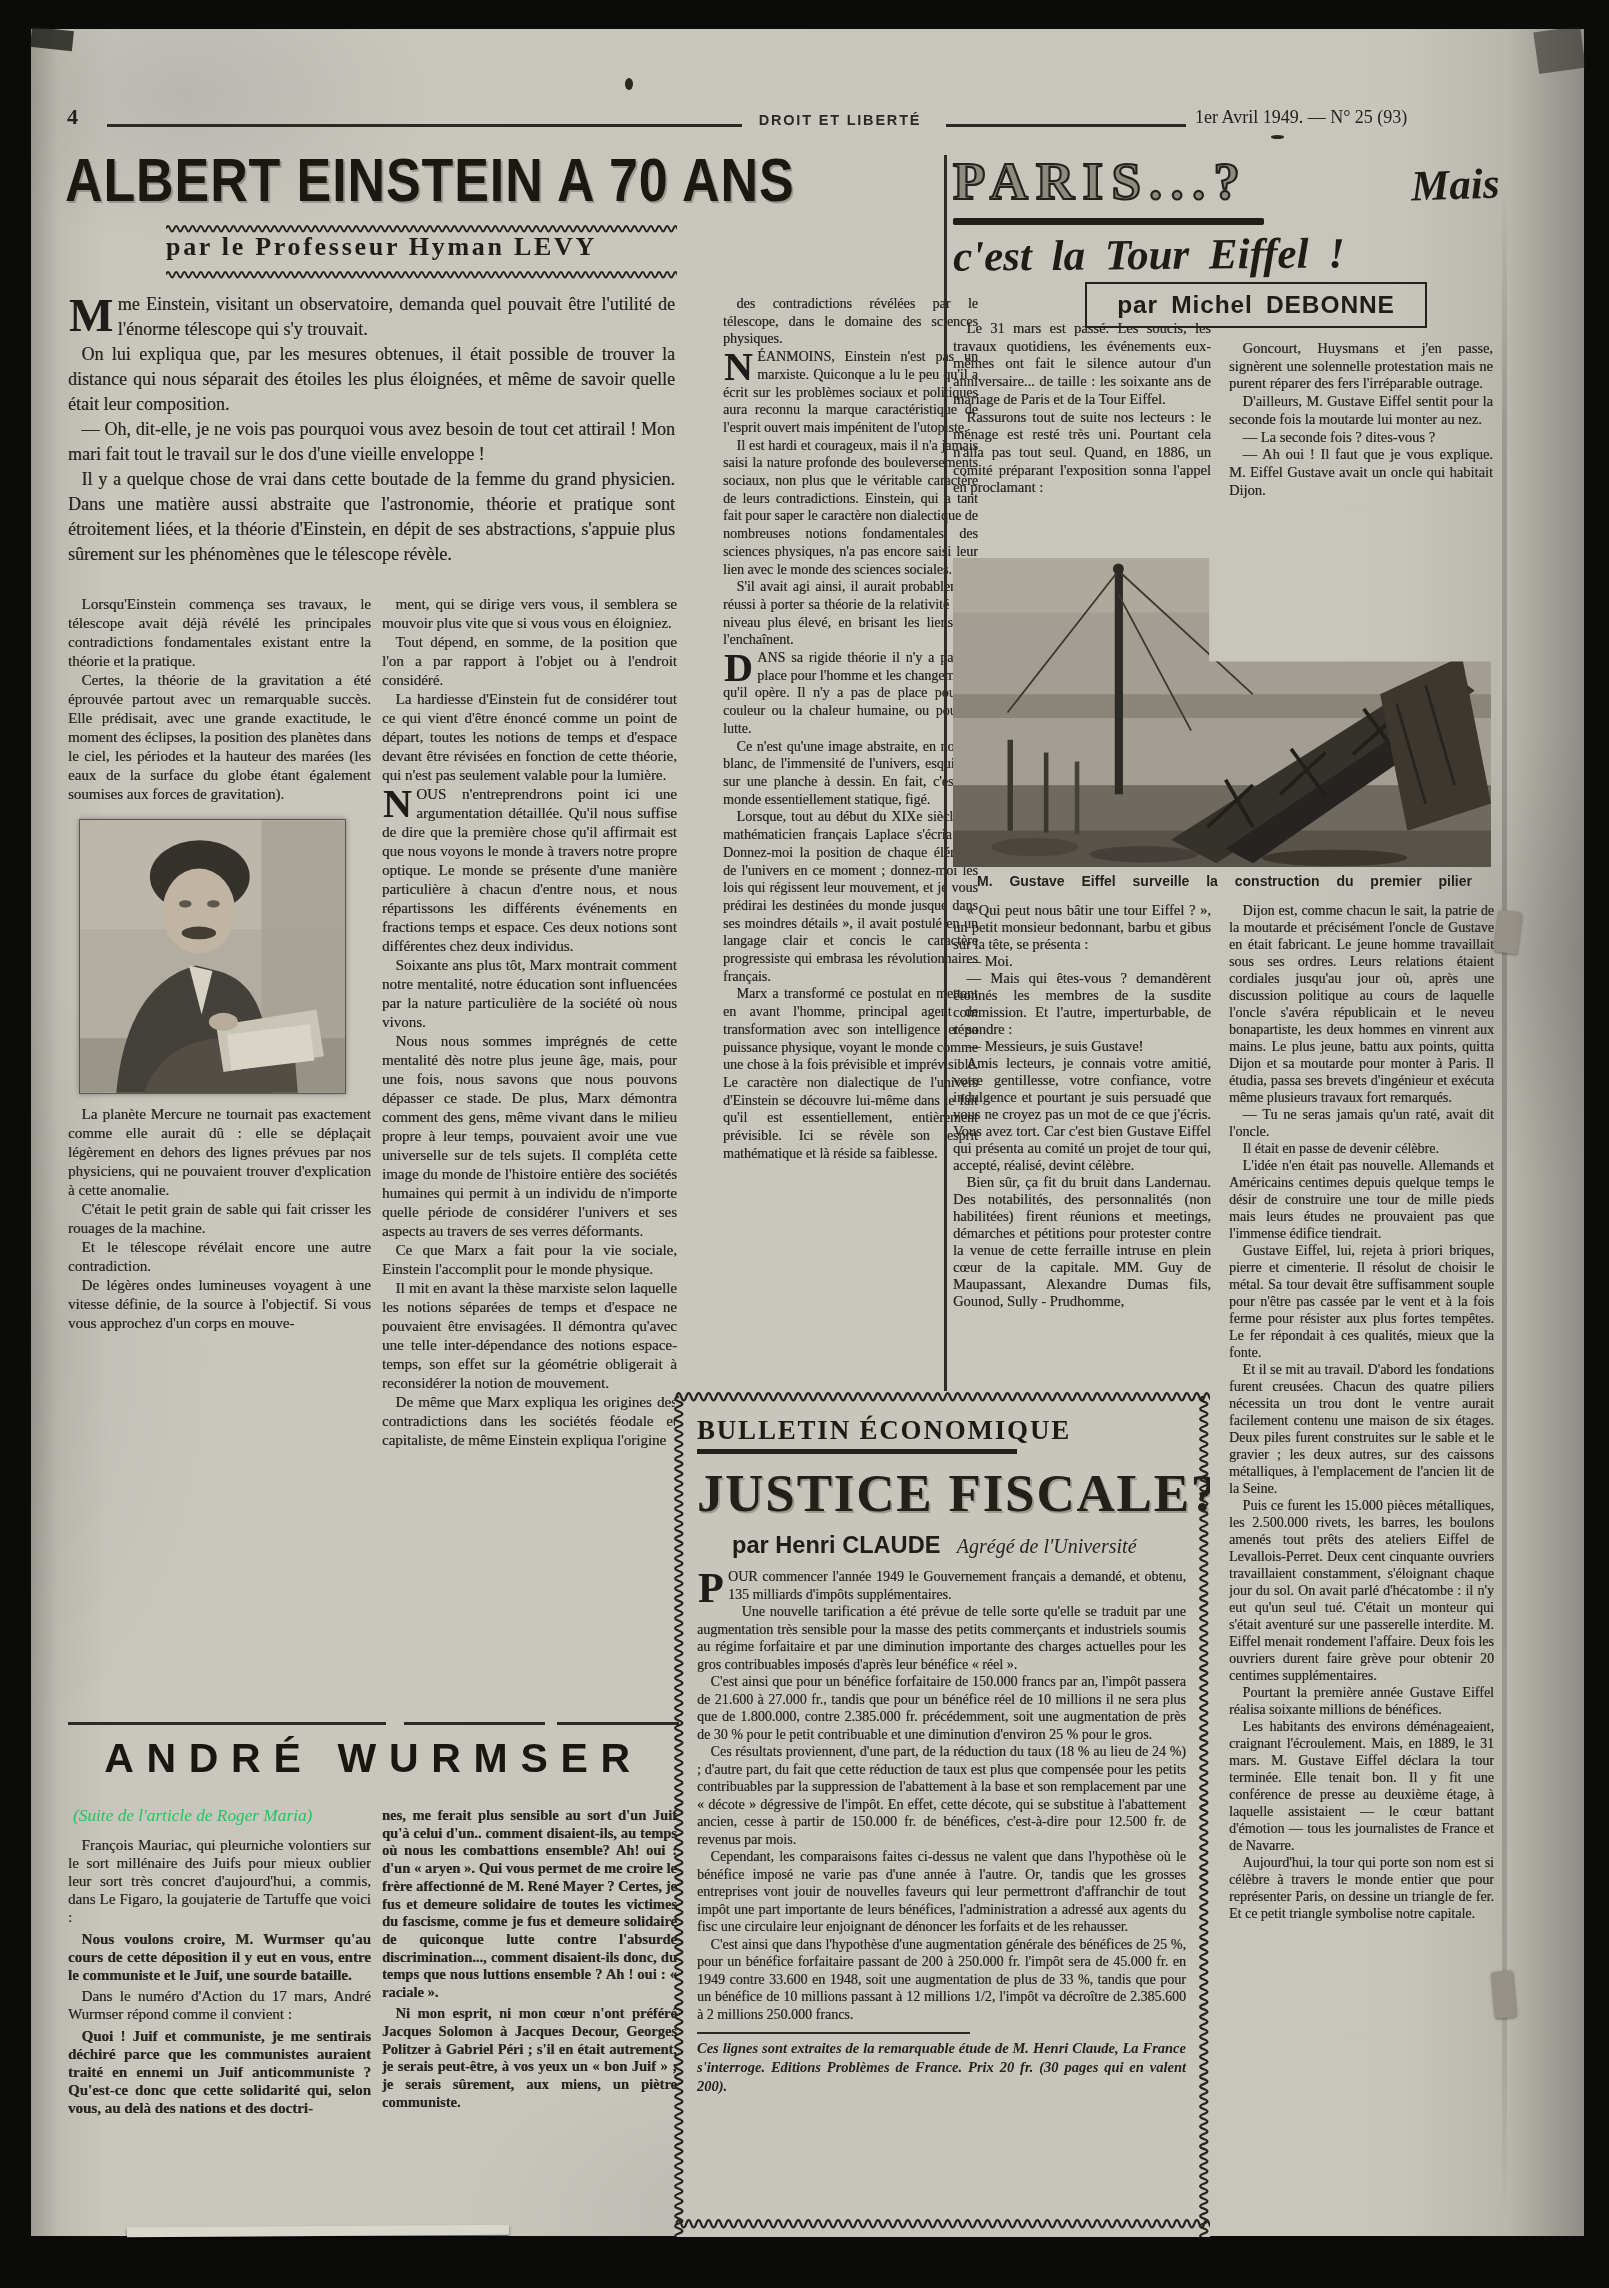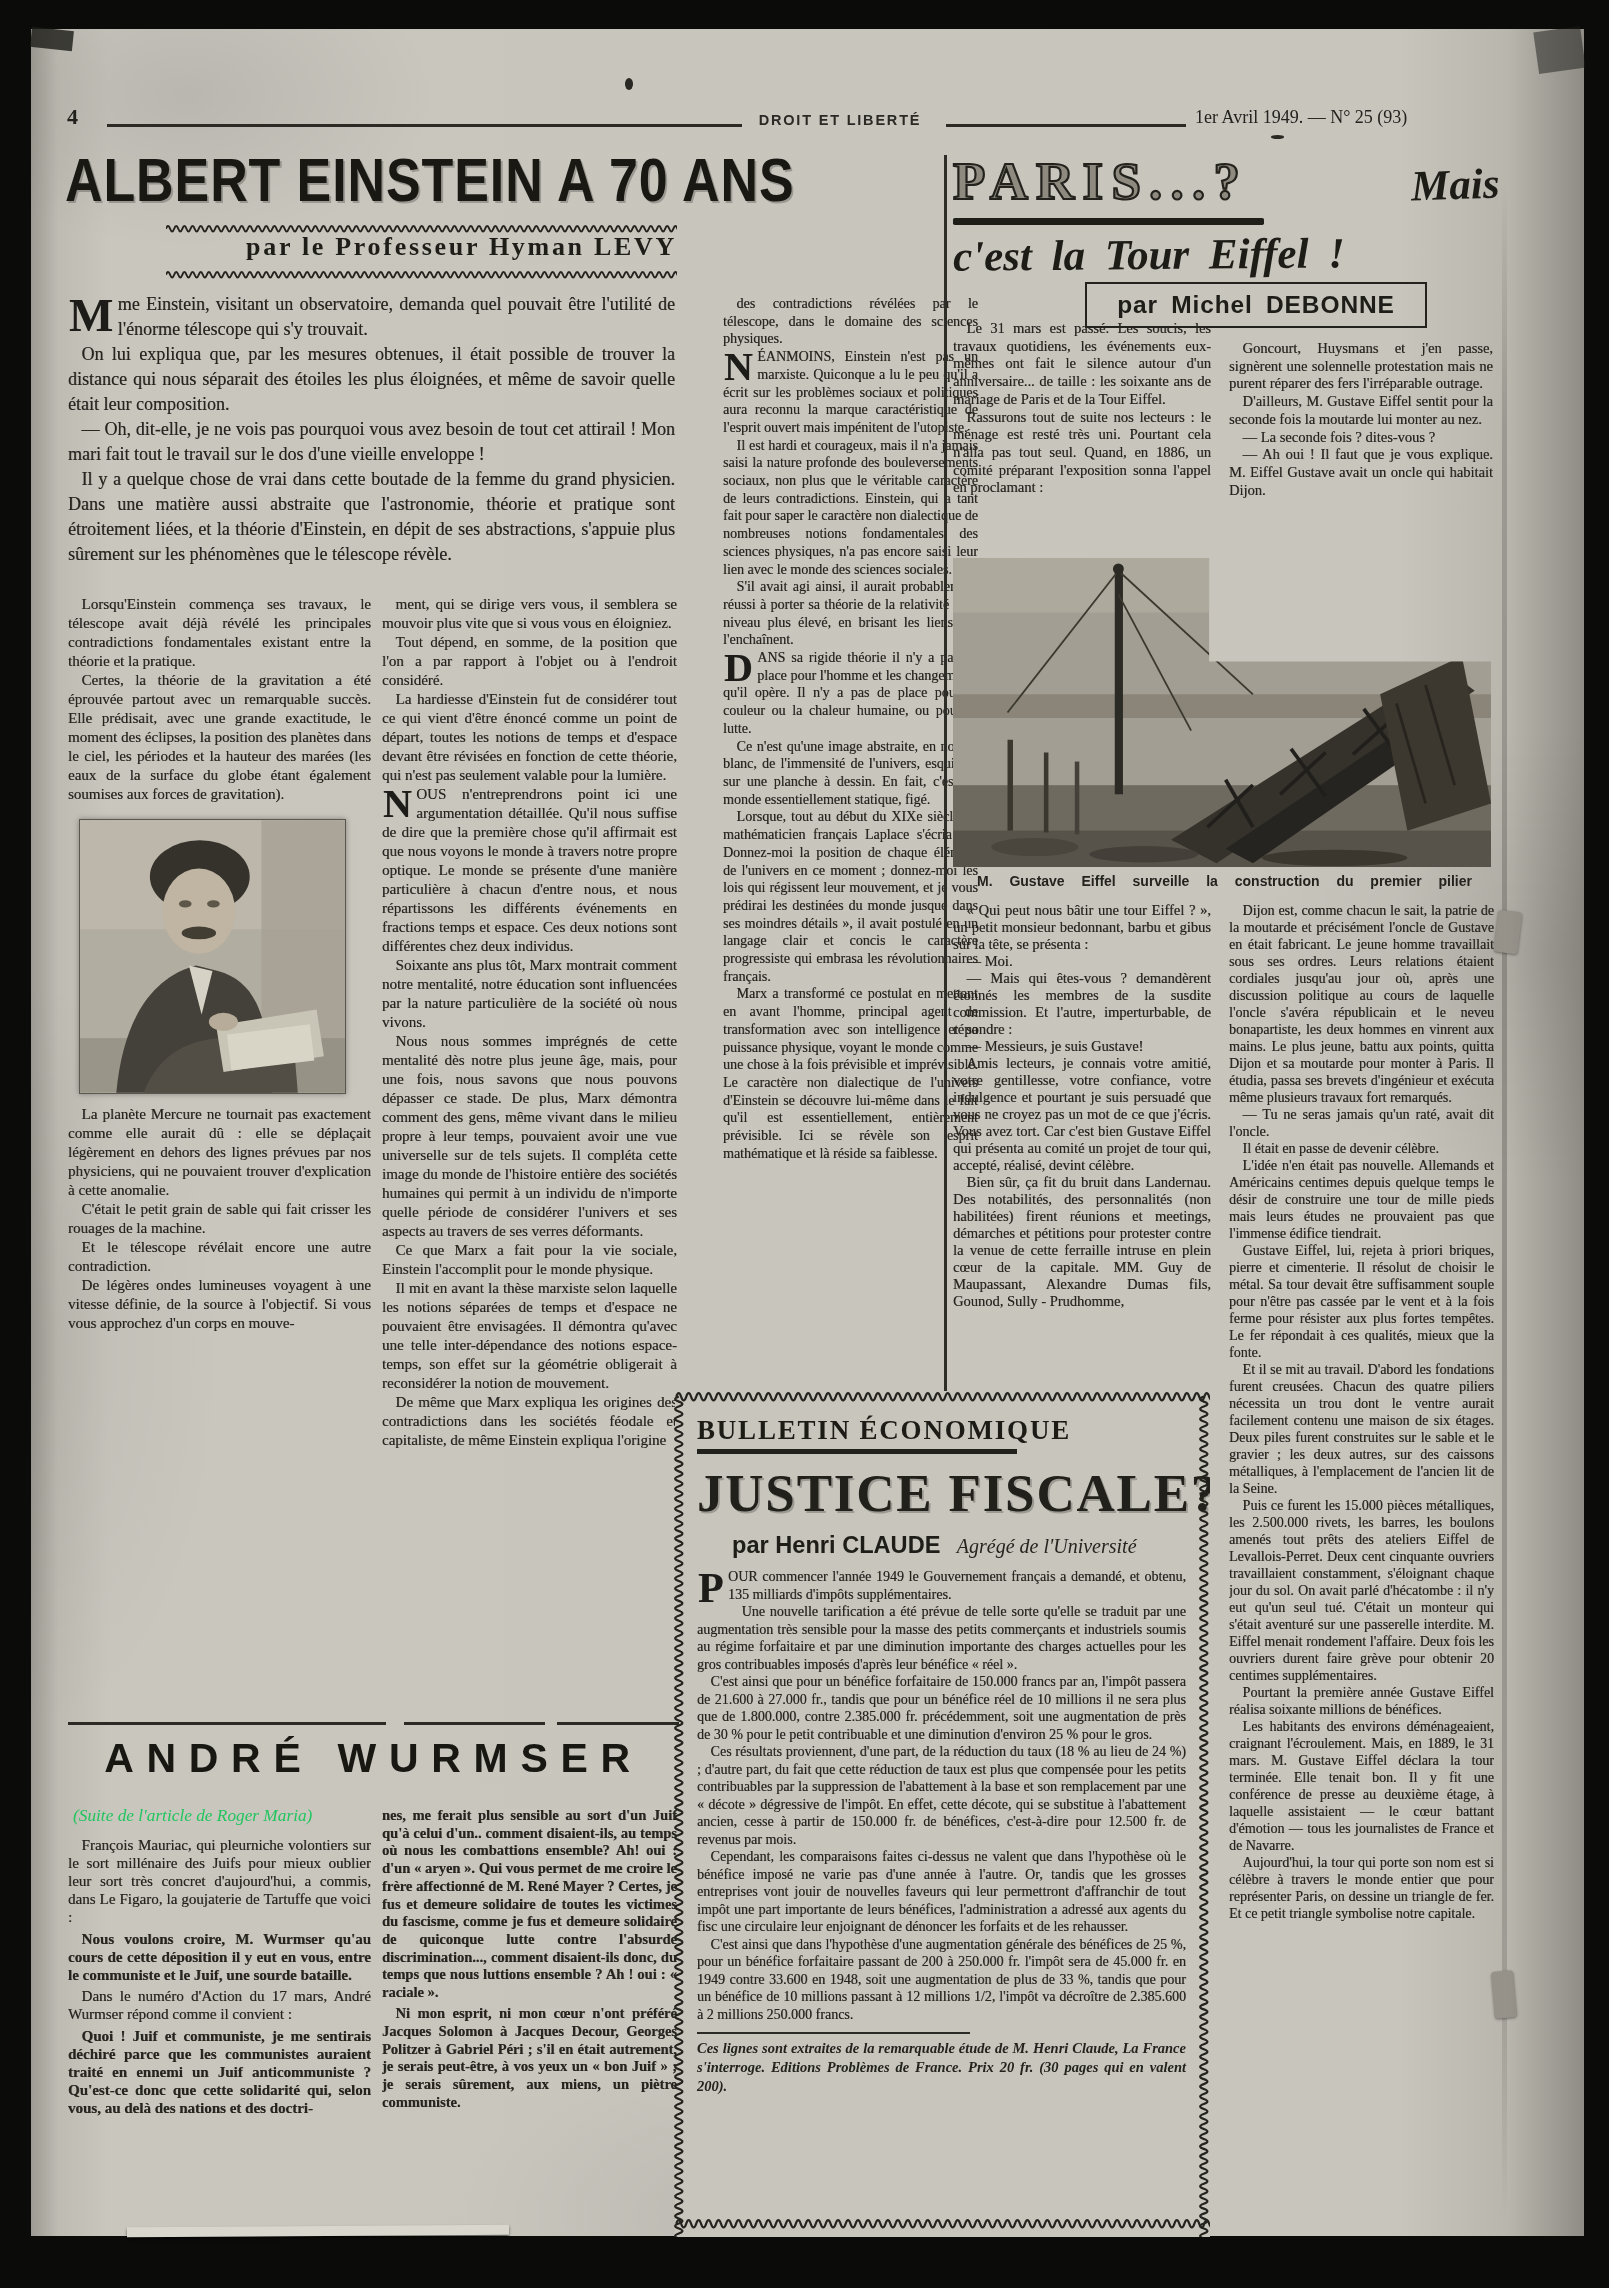--- a/index.html
+++ b/index.html
@@ -31,21 +31,21 @@
      font:700 14.5px "Liberation Sans",sans-serif;letter-spacing:1.8px;color:#2a2924;}
   #ruleB{left:946px;top:124px;width:240px;height:2.7px;}
   #mast-date{left:1195px;top:107px;font:18px "Liberation Serif",serif;color:#23221e;}
 
   
   #ein-head{left:65px;top:144px;width:880px;font-family:"Liberation Sans",sans-serif;
      font-weight:900;font-size:52px;letter-spacing:0.9px;color:#191813;
      transform:scaleY(1.18);transform-origin:0 0;white-space:nowrap;
      text-shadow:1.8px 1.8px 0 rgba(20,18,14,.25);}
   #ein-wave1{left:166px;top:224px;}
-  #ein-byline{left:166px;top:232px;width:511px;text-align:right;
+  #ein-byline{left:166px;top:232px;width:511px;text-align:left;
      font:700 26px "Liberation Serif",serif;letter-spacing:2.7px;color:#1e1d18;}
   #ein-wave2{left:166px;top:270px;}
 
   #ein-intro{left:68px;top:292px;width:607px;font-size:18px;line-height:25px;}
   #ein-intro .dc{font-size:47px;line-height:40px;}
   #ein-col1{left:68px;top:595px;width:303px;height:1032px;font-size:15px;line-height:19px;}
   #ein-col2{left:382px;top:595px;width:295px;height:1032px;font-size:15px;line-height:19px;}
   #ein-col3{left:688px;top:295px;width:255px;height:1096px;font-size:14px;line-height:17.7px;margin-left:35px;}
   #vline-main{left:944px;top:155px;width:2.7px;height:1236px;background:#2e2d27;}
 

